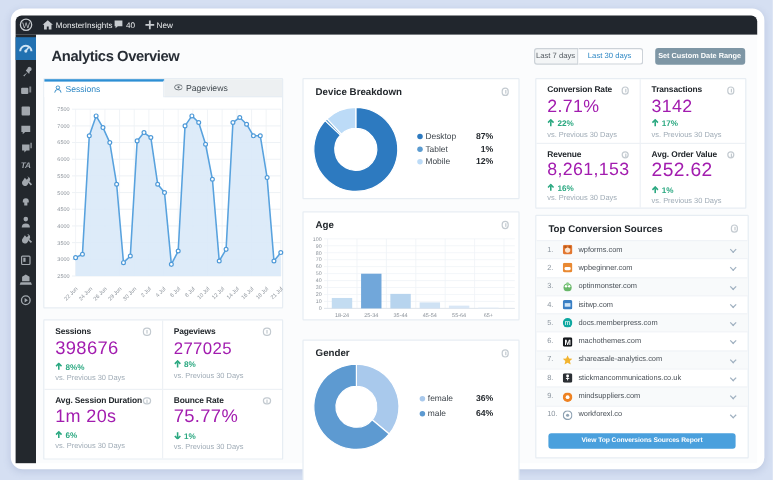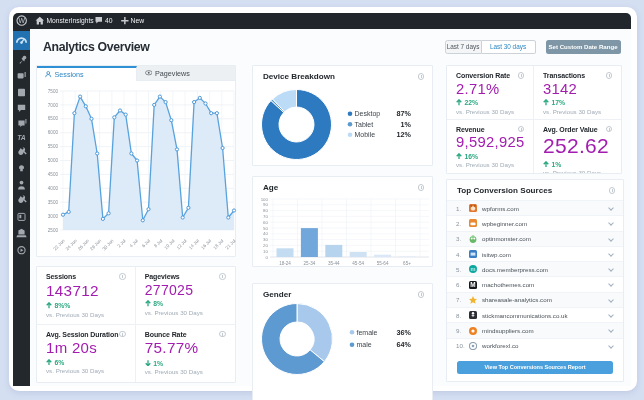--- a/index.html
+++ b/index.html
@@ -183,21 +183,21 @@
         <text transform="translate(174.6,160) rotate(-45)" text-anchor="end" font-size="4.6" fill="#8a9199">16 Jul</text>
         <text transform="translate(186.8,160) rotate(-45)" text-anchor="end" font-size="4.6" fill="#8a9199">18 Jul</text>
         <text transform="translate(199.0,160) rotate(-45)" text-anchor="end" font-size="4.6" fill="#8a9199">21 Jul</text>
 </svg></div>
 </div>
 
 <div class="card" style="left:36px; top:266px; width:199.5px; height:117px;">
     <div class="mgrid">
       <div class="mc">
 <div class="mct">Sessions<span class="info"></span></div>
-<div class="mcn" style="font-size:15.3px">143712</div>
+<div class="mcn" style="font-size:15.3px">398676</div>
 <div class="mcg"><svg width="6" height="6.5" viewBox="0 0 6 6.5" style="margin-right:2.5px;vertical-align:-0.5px">
             <path d="M3 6.2 V2 M0.7 3.2 L3 0.8 L5.3 3.2" fill="none" stroke="#2aa880" stroke-width="1.3"></path>
           </svg>8%%</div>
 <div class="mcv">vs. Previous 30 Days</div>
 </div>
       <div class="mc">
 <div class="mct">Pageviews<span class="info"></span></div>
 <div class="mcn" style="font-size:14px">277025</div>
 <div class="mcg"><svg width="6" height="6.5" viewBox="0 0 6 6.5" style="margin-right:2.5px;vertical-align:-0.5px">
             <path d="M3 6.2 V2 M0.7 3.2 L3 0.8 L5.3 3.2" fill="none" stroke="#2aa880" stroke-width="1.3"></path>
@@ -320,29 +320,29 @@
       <div class="mc">
 <div class="mct">Transactions<span class="info"></span></div>
 <div class="mcn" style="font-size:14.8px">3142</div>
 <div class="mcg"><svg width="6" height="6.5" viewBox="0 0 6 6.5" style="margin-right:2.5px;vertical-align:-0.5px">
             <path d="M3 6.2 V2 M0.7 3.2 L3 0.8 L5.3 3.2" fill="none" stroke="#2aa880" stroke-width="1.3"></path>
           </svg>17%</div>
 <div class="mcv">vs. Previous 30 Days</div>
 </div>
       <div class="mc">
 <div class="mct">Revenue<span class="info"></span></div>
-<div class="mcn" style="font-size:14.8px">9,592,925</div>
+<div class="mcn" style="font-size:14.8px">8,261,153</div>
 <div class="mcg"><svg width="6" height="6.5" viewBox="0 0 6 6.5" style="margin-right:2.5px;vertical-align:-0.5px">
             <path d="M3 6.2 V2 M0.7 3.2 L3 0.8 L5.3 3.2" fill="none" stroke="#2aa880" stroke-width="1.3"></path>
           </svg>16%</div>
 <div class="mcv">vs. Previous 30 Days</div>
 </div>
       <div class="mc">
 <div class="mct">Avg. Order Value<span class="info"></span></div>
-<div class="mcn" style="font-size:21px">252.62</div>
+<div class="mcn" style="font-size:16px">252.62</div>
 <div class="mcg"><svg width="6" height="6.5" viewBox="0 0 6 6.5" style="margin-right:2.5px;vertical-align:-0.5px">
             <path d="M3 6.2 V2 M0.7 3.2 L3 0.8 L5.3 3.2" fill="none" stroke="#2aa880" stroke-width="1.3"></path>
           </svg>1%</div>
 <div class="mcv">vs. Previous 30 Days</div>
 </div>
     </div>
   </div>
 
 <div class="card" style="left:446px; top:179px; width:178px; height:203px;">
   <div class="ctitle">Top Conversion Sources</div>

